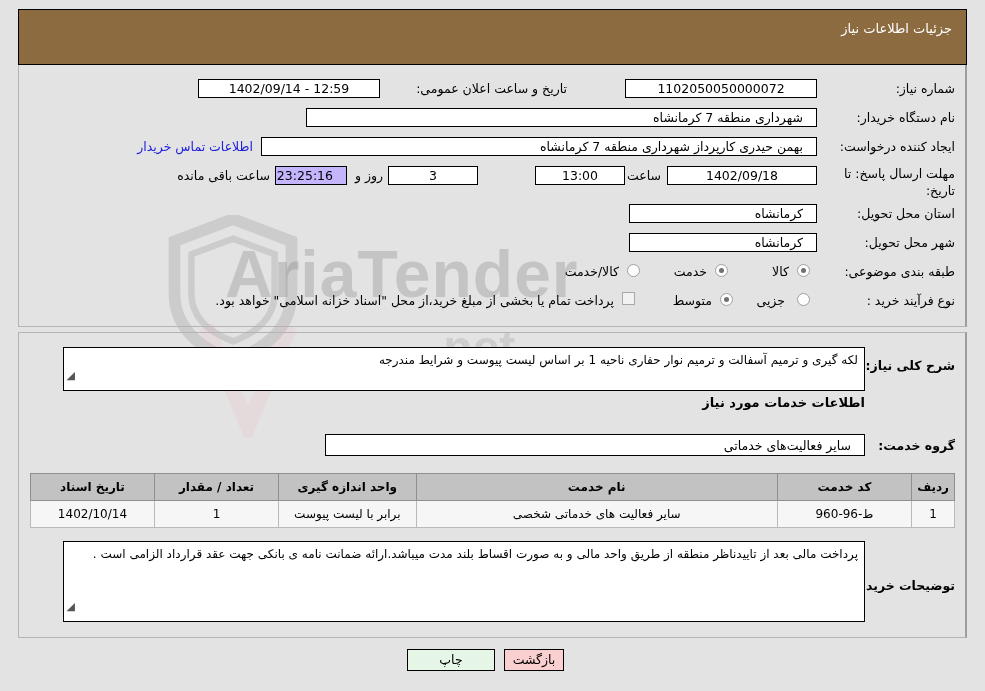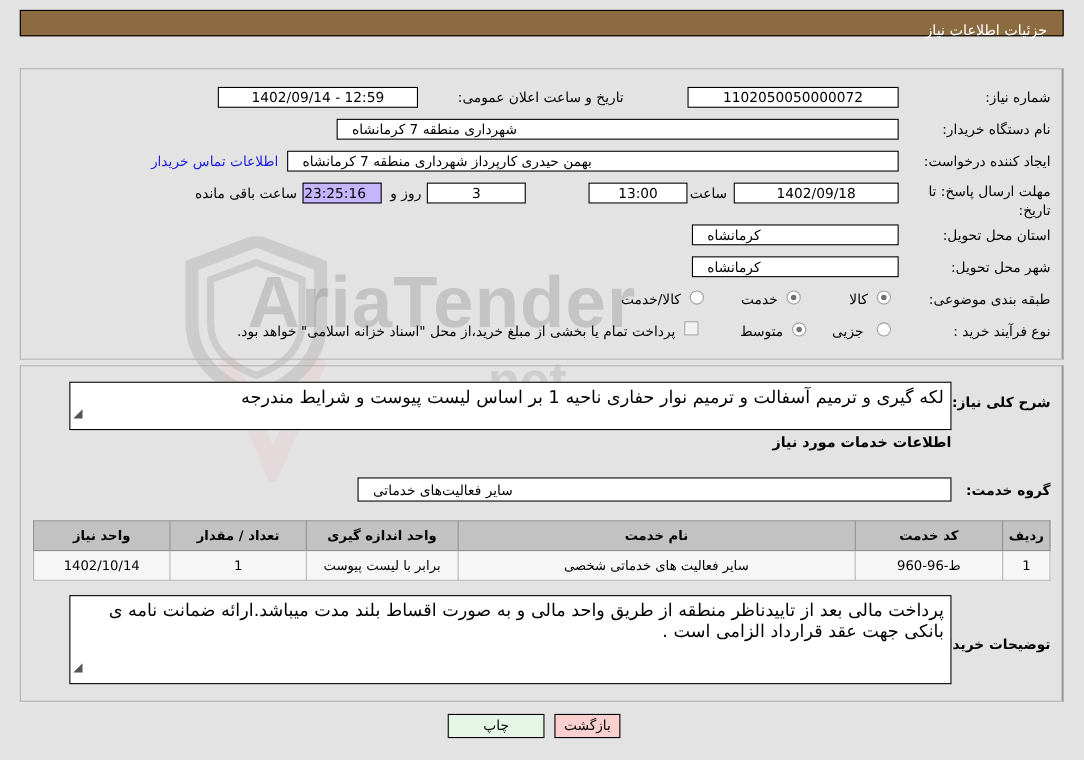--- a/index.html
+++ b/index.html
@@ -66,21 +66,21 @@
     height: 120px;
     opacity: 0.22;
   }
 
   
   .title-bar {
     position: absolute;
     top: 9px;
     right: 18px;
     left: 18px;
-    height: 24px;
+    height: 56px;
     background: #8d6b41;
     border: 1px solid #000;
     box-sizing: border-box;
     z-index: 10;
   }
   .title-bar .t {
     position: absolute;
     right: 14px;
     top: 11px;
     color: #ffffff;
@@ -126,21 +126,21 @@
     line-height: 18px;
     box-sizing: border-box;
     font-size: 12.5px;
     padding: 0 13px;
     text-align: center;
     white-space: nowrap;
     overflow: hidden;
     color: #000;
     font-family: "DejaVu Sans", "Liberation Sans", sans-serif;
   }
-  .fld.rt { text-align: left; }
+  .fld.rt { text-align: right; }
   .fld.yellowish { background: #c4b5fd; }
 
   .plain {
     position: absolute;
     font-size: 12.5px;
     line-height: 19px;
     white-space: nowrap;
   }
   .link {
     position: absolute;
@@ -183,21 +183,21 @@
     background: #f2f2f2;
     box-sizing: border-box;
   }
 
   
   .ta {
     position: absolute;
     border: 1px solid #000;
     background: #ffffff;
     box-sizing: border-box;
-    font-size: 16px;
+    font-size: 12px;
     line-height: 19px;
     padding: 3px 6px 0 6px;
     color: #000;
     text-align: right;
     overflow: hidden;
     resize: none;
     font-family: "DejaVu Sans", "Liberation Sans", sans-serif;
   }
   .ta-grip {
     position: absolute;
@@ -359,21 +359,21 @@
   <div class="fld rt" style="right:100px; top:101px; width:540px; height:22px; line-height:21px;">سایر فعالیت‌های خدماتی</div>
 
   <table class="grid" style="right:10px; top:140px; width:925px;">
     <thead>
       <tr>
         <th style="width:34px;">ردیف</th>
         <th style="width:130px;">کد خدمت</th>
         <th style="width:365px;">نام خدمت</th>
         <th style="width:130px;">واحد اندازه گیری</th>
         <th style="width:118px;">تعداد / مقدار</th>
-        <th style="width:118px;">واحد نیاز</th>
+        <th style="width:118px;">تاریخ اسناد</th>
       </tr>
     </thead>
     <tbody>
       <tr>
         <td>1</td>
         <td>ط-96-960</td>
         <td>سایر فعالیت های خدماتی شخصی</td>
         <td>برابر با لیست پیوست</td>
         <td>1</td>
         <td>1402/10/14</td>

